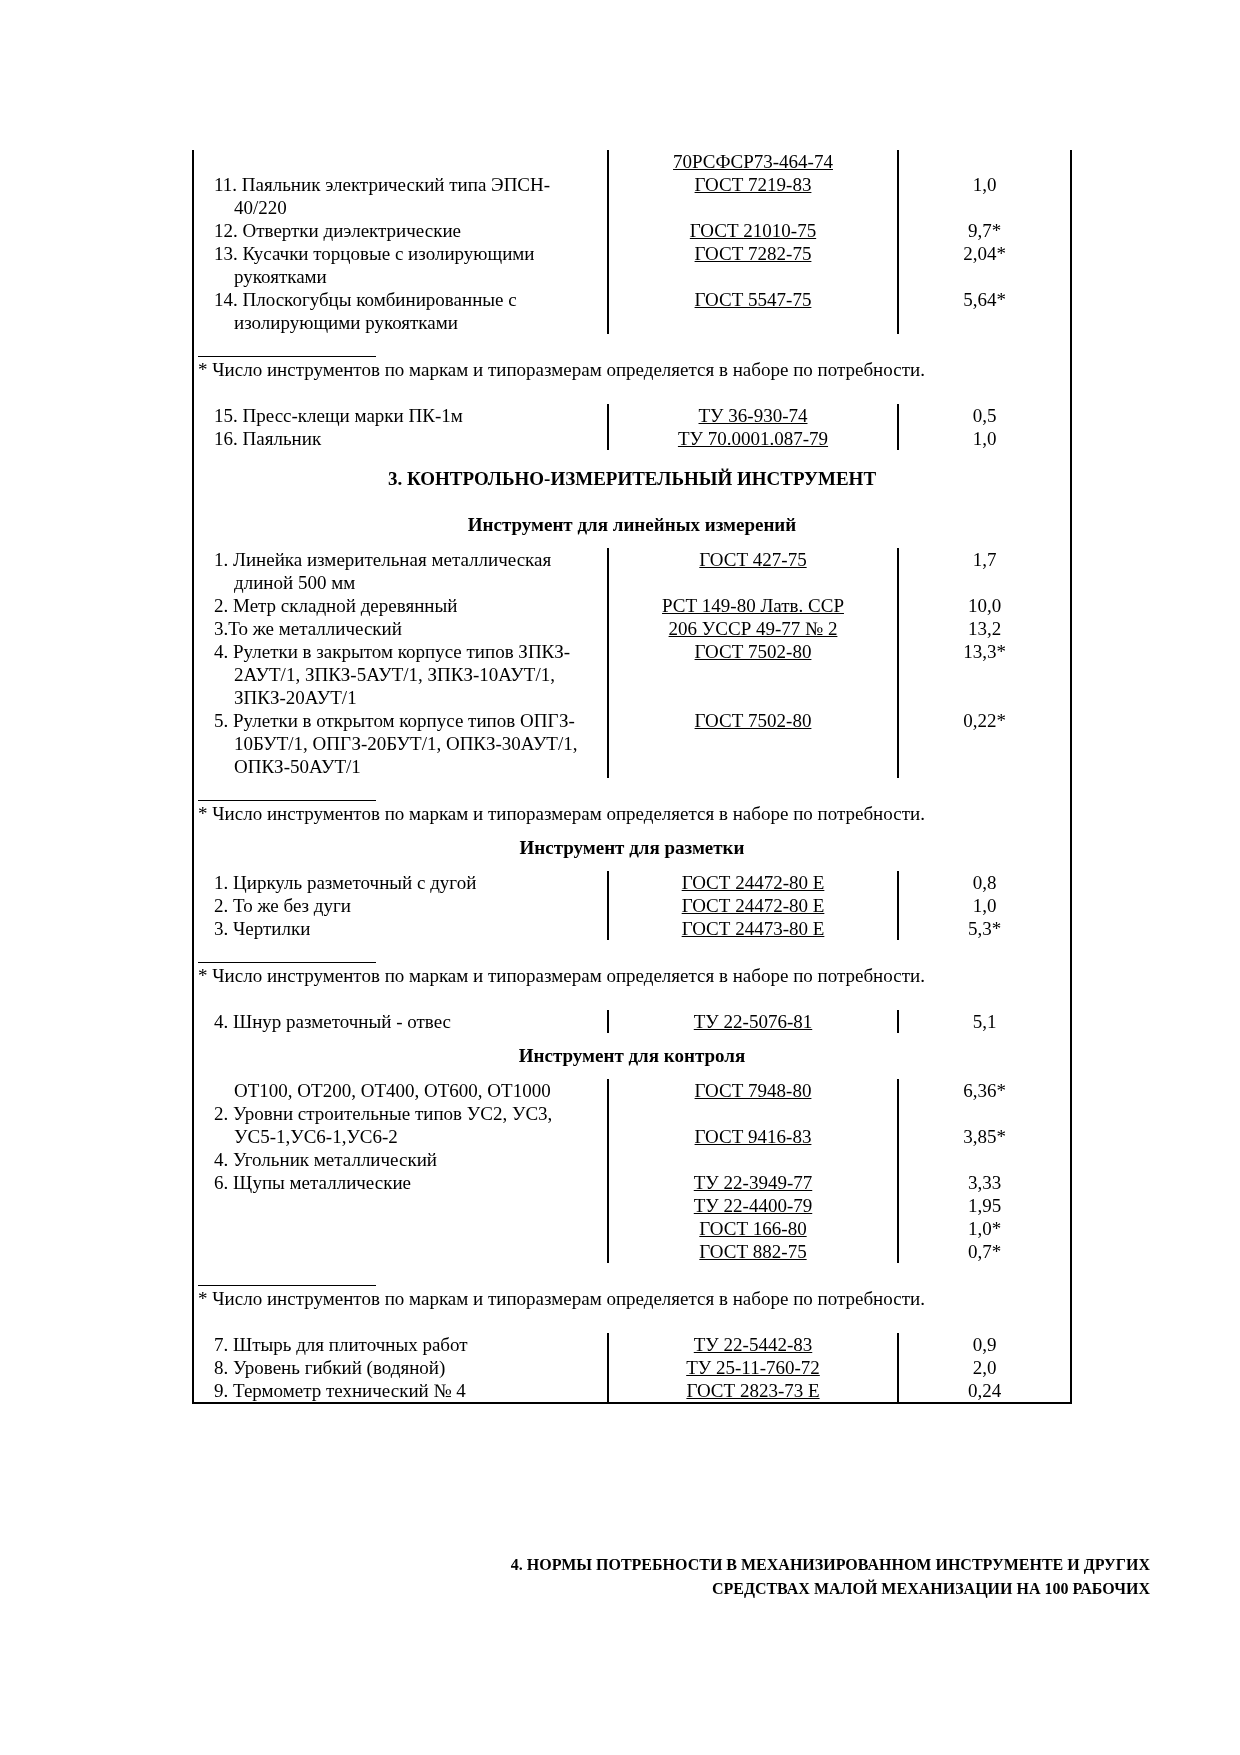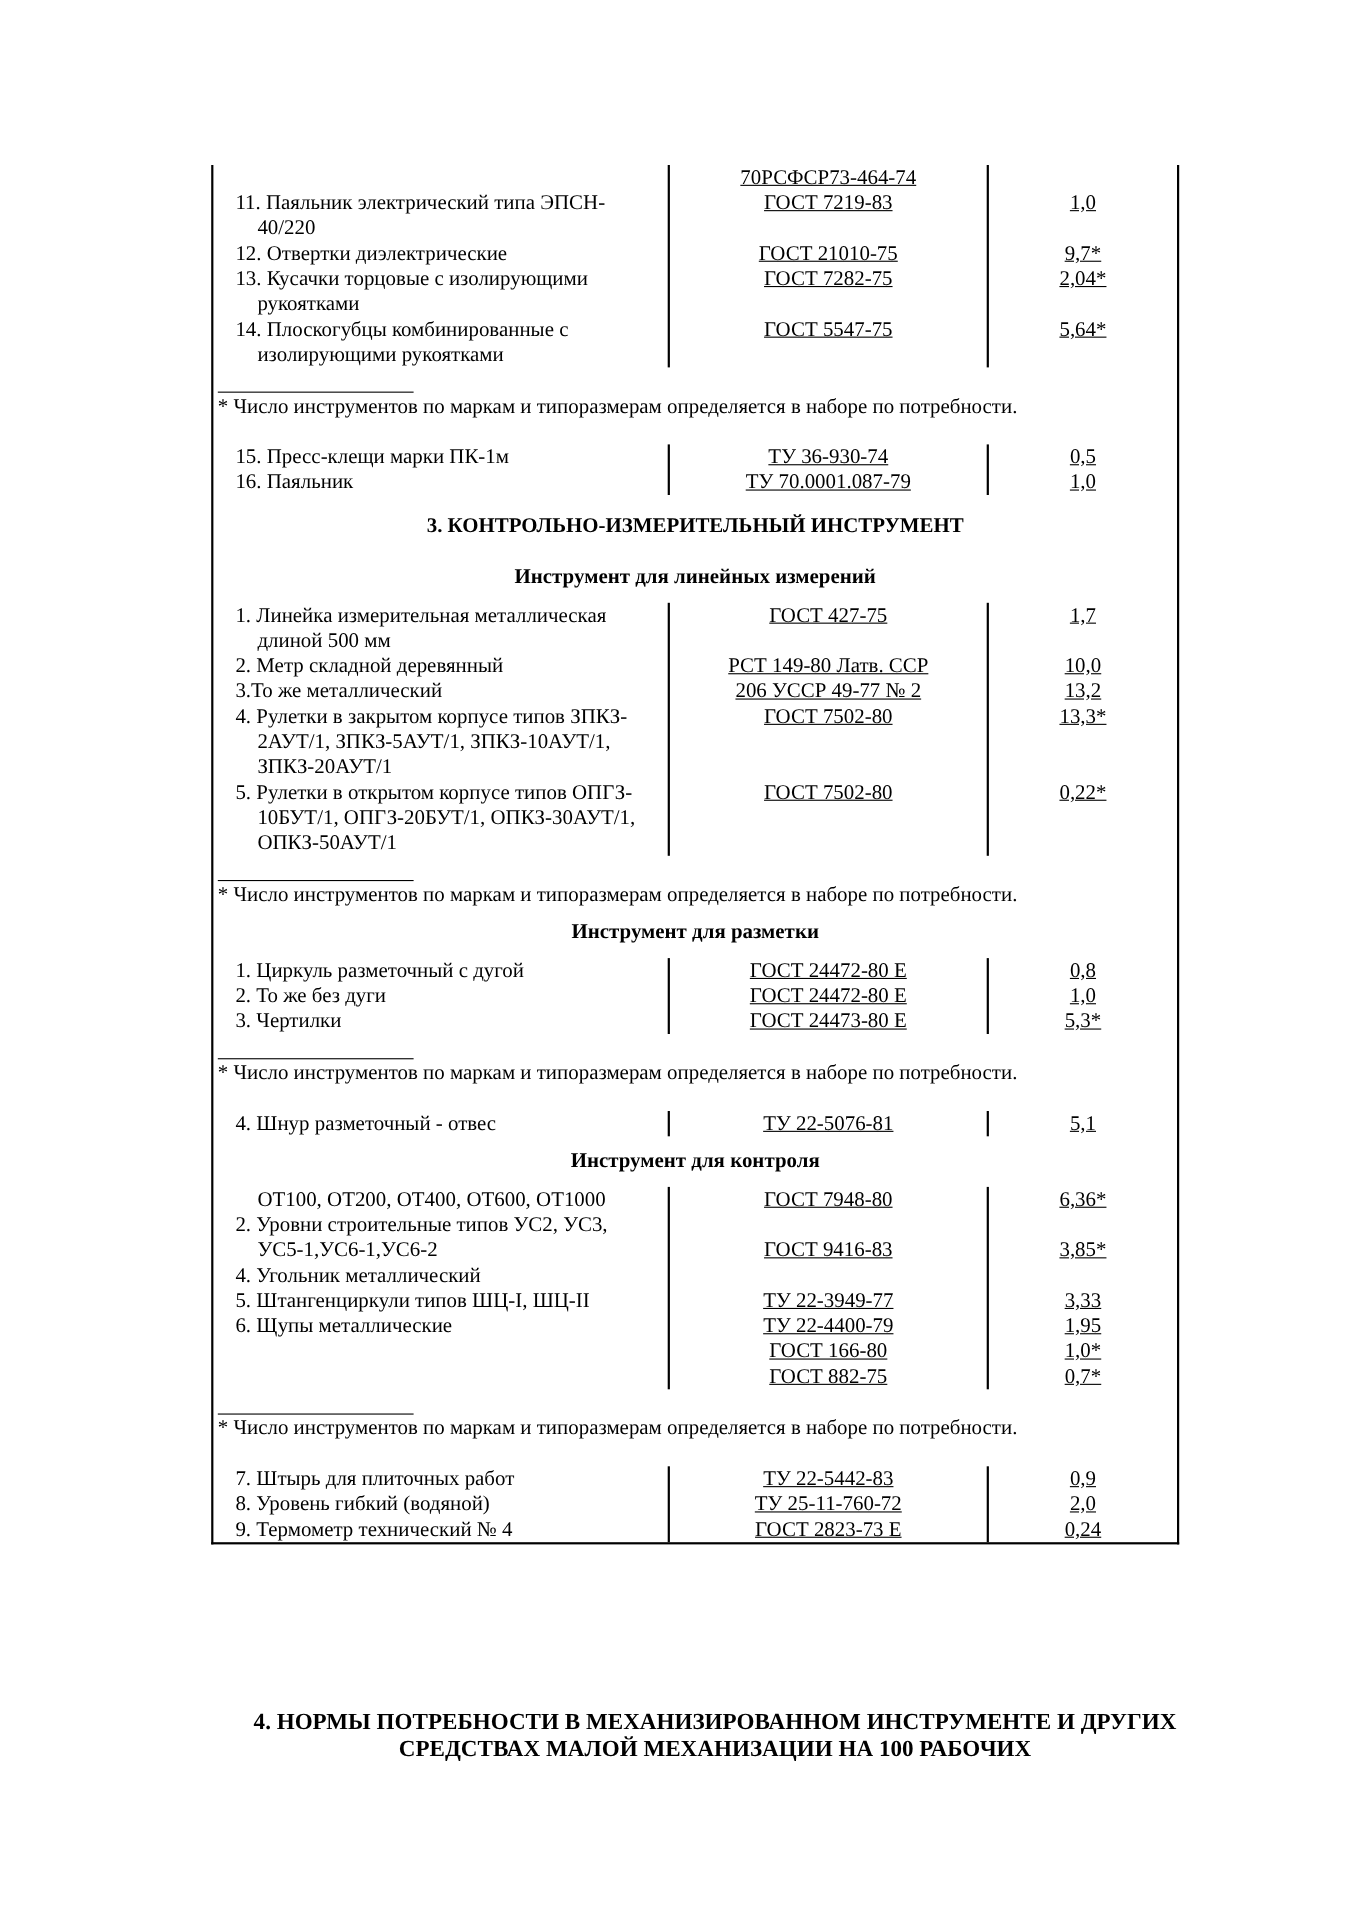--- a/index.html
+++ b/index.html
@@ -11,29 +11,29 @@
     .page-table {
       position: absolute; left: 192px; top: 150px; width: 880px;
       border-left: 2px solid #000; border-right: 2px solid #000;
       border-bottom: 2px solid #000; box-sizing: border-box;
     }
     .group { display: grid; grid-template-columns: 413px 292px 1fr; }
     .cell-name { padding-left: 20px; }
     .cell-name .line { padding-left: 0; }
     .cell-name .cont { padding-left: 20px; display: block; }
     .cell-std { border-left: 2px solid #000; border-right: 2px solid #000; text-align: center; text-decoration: underline; }
-    .cell-val { text-align: center; text-decoration: underline; }
+    .cell-val { text-align: center; }
     .footnote-block { padding-left: 4px; }
     .footnote-rule { width: 178px; border-top: 1px solid #000; margin-top: 22px; }
     .footnote-text { margin-top: 1px; }
     .spacer { height: 23px; }
     .heading { text-align: center; font-weight: bold; height: 46px; line-height: 46px; }
     .bottom-heading {
       position: absolute; left: 150px; width: 1000px; top: 1553px;
-      text-align: center; font-weight: bold; font-size: 21px; line-height: 24px;
+      text-align: right; font-weight: bold; font-size: 16px; line-height: 24px;
     }
   </style>
 </head>
 <body>
 
 <div class="page-table">
 
   <div class="group">
     <div class="cell-name">
       <span class="line" style="display:block;height:23px;"></span>
@@ -170,21 +170,20 @@
   </div>
 
   <div class="heading" style="margin-top:0px">Инструмент для контроля</div>
 
   <div class="group">
     <div class="cell-name">
       <span class="cont">ОТ100, ОТ200, ОТ400, ОТ600, ОТ1000</span>
       <div>2. Уровни строительные типов УС2, УС3,</div>
       <span class="cont">УС5-1,УС6-1,УС6-2</span>
       <div>4. Угольник металлический</div>
-      <div>5. Штангенциркули типов ШЦ-I, ШЦ-II</div>
       <div>6. Щупы  металлические</div>
     </div>
     <div class="cell-std">
       <div>ГОСТ 7948-80</div>
       <div style="height:23px"></div>
       <div>ГОСТ 9416-83</div>
       <div style="height:23px"></div>
       <div>ТУ 22-3949-77</div>
       <div>ТУ 22-4400-79</div>
       <div>ГОСТ 166-80</div>

